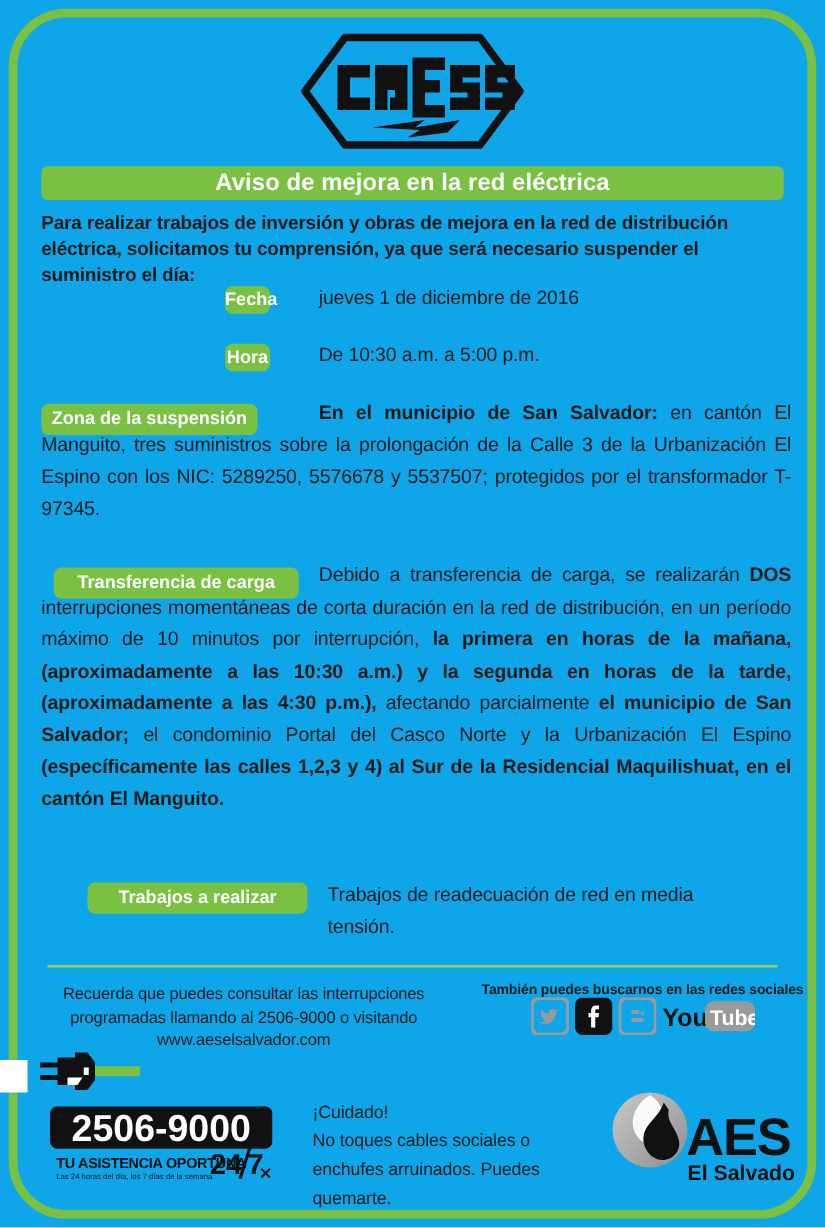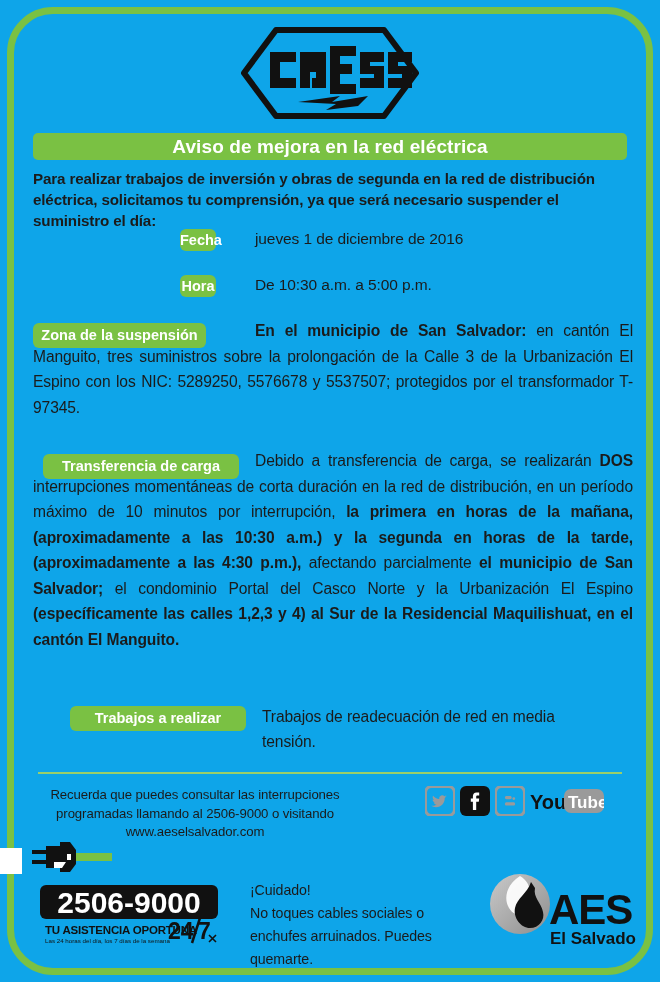--- a/index.html
+++ b/index.html
@@ -292,21 +292,21 @@
 
           <path d="M148 26 L172 26 L172 36 L158 36 L158 40 L172 40 L172 62 L148 62 L148 52 L162 52 L162 48 L148 48 Z"></path>
         </g>
 
         <path d="M58 76 L100 70 L92 76 L128 70 L118 80 L86 84 L96 78 Z" fill="#111111"></path>
       </svg>
     </div>
 
     <div class="banner">Aviso de mejora en la red eléctrica</div>
 
-    <div class="intro">Para realizar trabajos de inversión y obras de segunda en la red de distribución eléctrica, solicitamos tu comprensión, ya que será necesario suspender el suministro  el día:</div>
+    <div class="intro">Para realizar trabajos de inversión y obras de mejora en la red de distribución eléctrica, solicitamos tu comprensión, ya que será necesario suspender el suministro  el día:</div>
 
     <div class="row-fecha">
       <span class="pill">Fecha</span>
       <span class="val">jueves 1 de diciembre de 2016</span>
     </div>
 
     <div class="row-hora">
       <span class="pill">Hora</span>
       <span class="val">De 10:30 a.m. a 5:00 p.m.</span>
     </div>
@@ -322,20 +322,21 @@
 
     <div class="divider"></div>
 
     <div class="footer-left">
       <div>Recuerda que puedes consultar las interrupciones</div>
       <div>programadas llamando al 2506-9000 o visitando</div>
       <div>www.aeselsalvador.com</div>
     </div>
 
     <div class="footer-right">
+      <div class="rrss-title">También puedes buscarnos en las redes sociales</div>
       <div class="social-row">
 
         <svg width="30" height="30" viewBox="0 0 30 30">
           <rect x="0.5" y="0.5" width="29" height="29" rx="6" fill="none" stroke="#9a9a9a" stroke-width="3"></rect>
           <path d="M23 10.2c-.7.3-1.4.5-2.2.6.8-.5 1.4-1.2 1.7-2.1-.7.4-1.6.8-2.5 1-.7-.8-1.7-1.2-2.8-1.2-2.1 0-3.9 1.7-3.9 3.9 0 .3 0 .6.1.9-3.2-.2-6.1-1.7-8-4.1-.3.6-.5 1.2-.5 2 0 1.3.7 2.5 1.7 3.2-.6 0-1.2-.2-1.8-.5v.1c0 1.9 1.3 3.4 3.1 3.8-.3.1-.7.1-1 .1-.2 0-.5 0-.7-.1.5 1.5 1.9 2.7 3.6 2.7-1.3 1-3 1.6-4.8 1.6H3c1.8 1.1 3.9 1.8 6.1 1.8 7.3 0 11.3-6.1 11.3-11.3v-.5c.8-.6 1.4-1.3 2-2.1z" transform="translate(1.5,1) scale(0.78) translate(3,2)" fill="#9a9a9a"></path>
         </svg>
 
         <svg width="30" height="30" viewBox="0 0 30 30">
           <rect x="0" y="0" width="30" height="30" rx="6" fill="#111111"></rect>
           <path d="M19.2 9.4h-2.1c-.5 0-.9.4-.9 1v2h3l-.4 3.3h-2.6v8.2h-3.3v-8.2h-2.1v-3.3h2.1v-2.2c0-2.1 1.4-3.8 3.6-3.8h2.7z" fill="#ffffff"></path>

